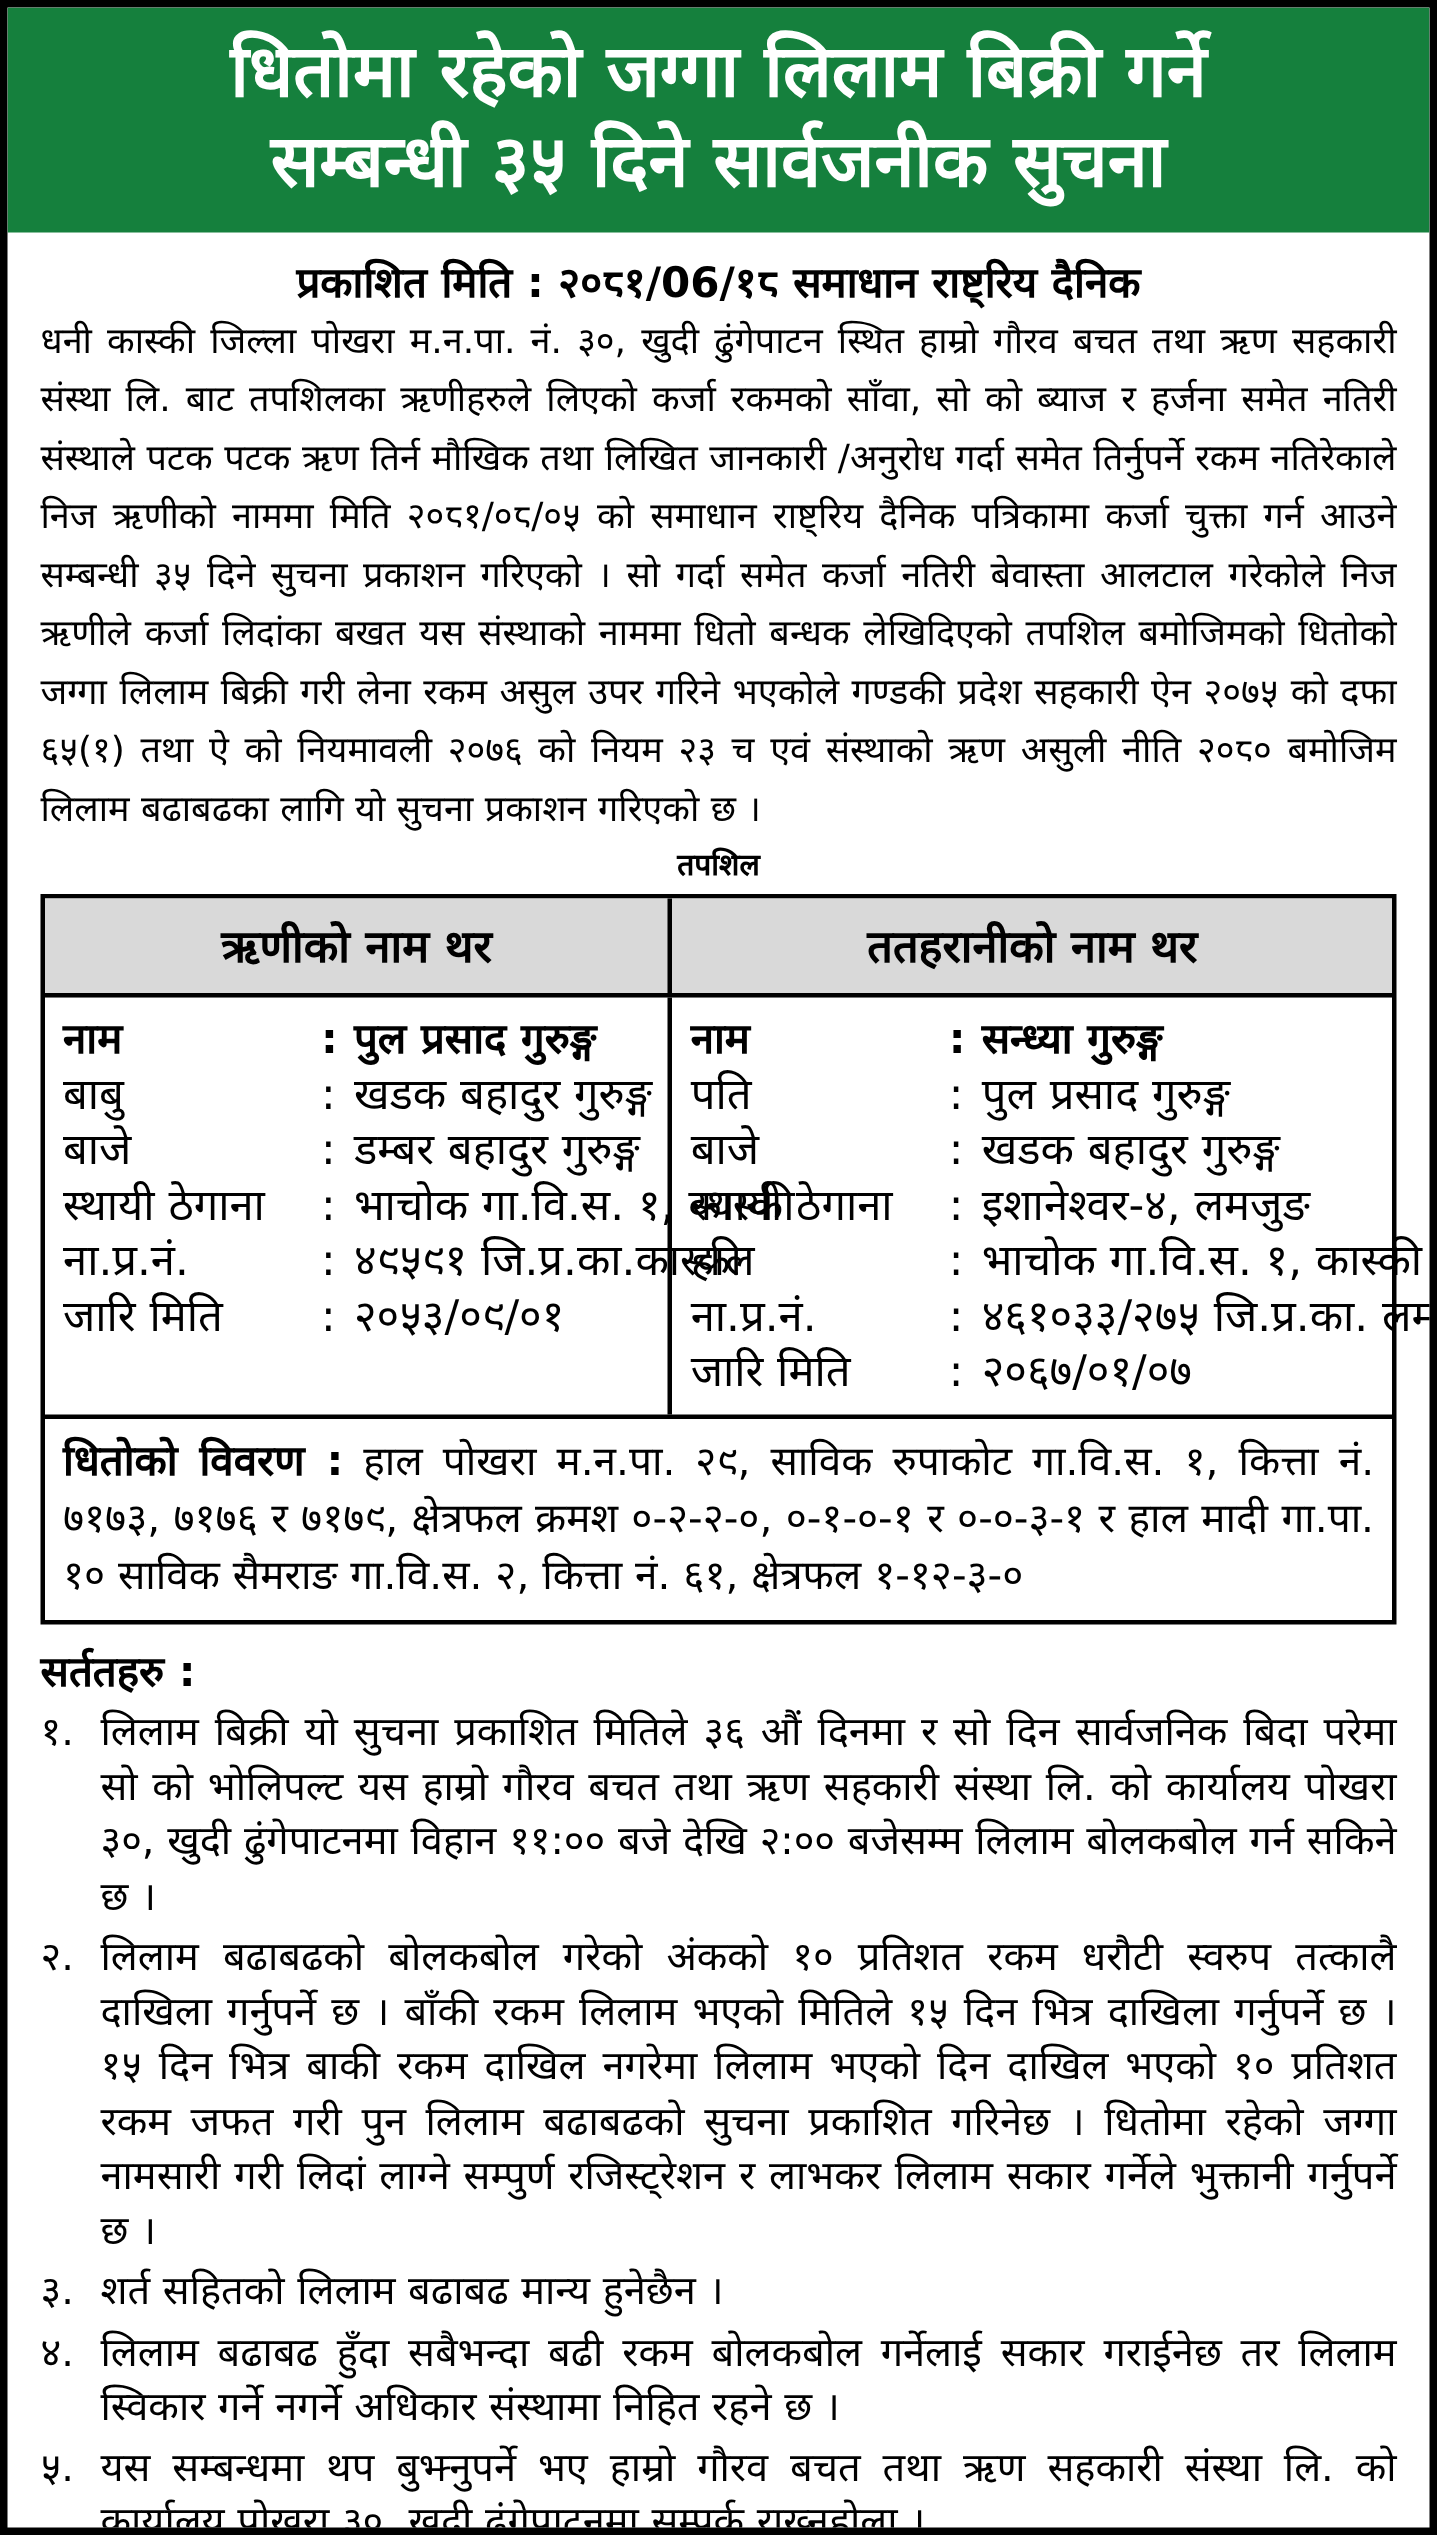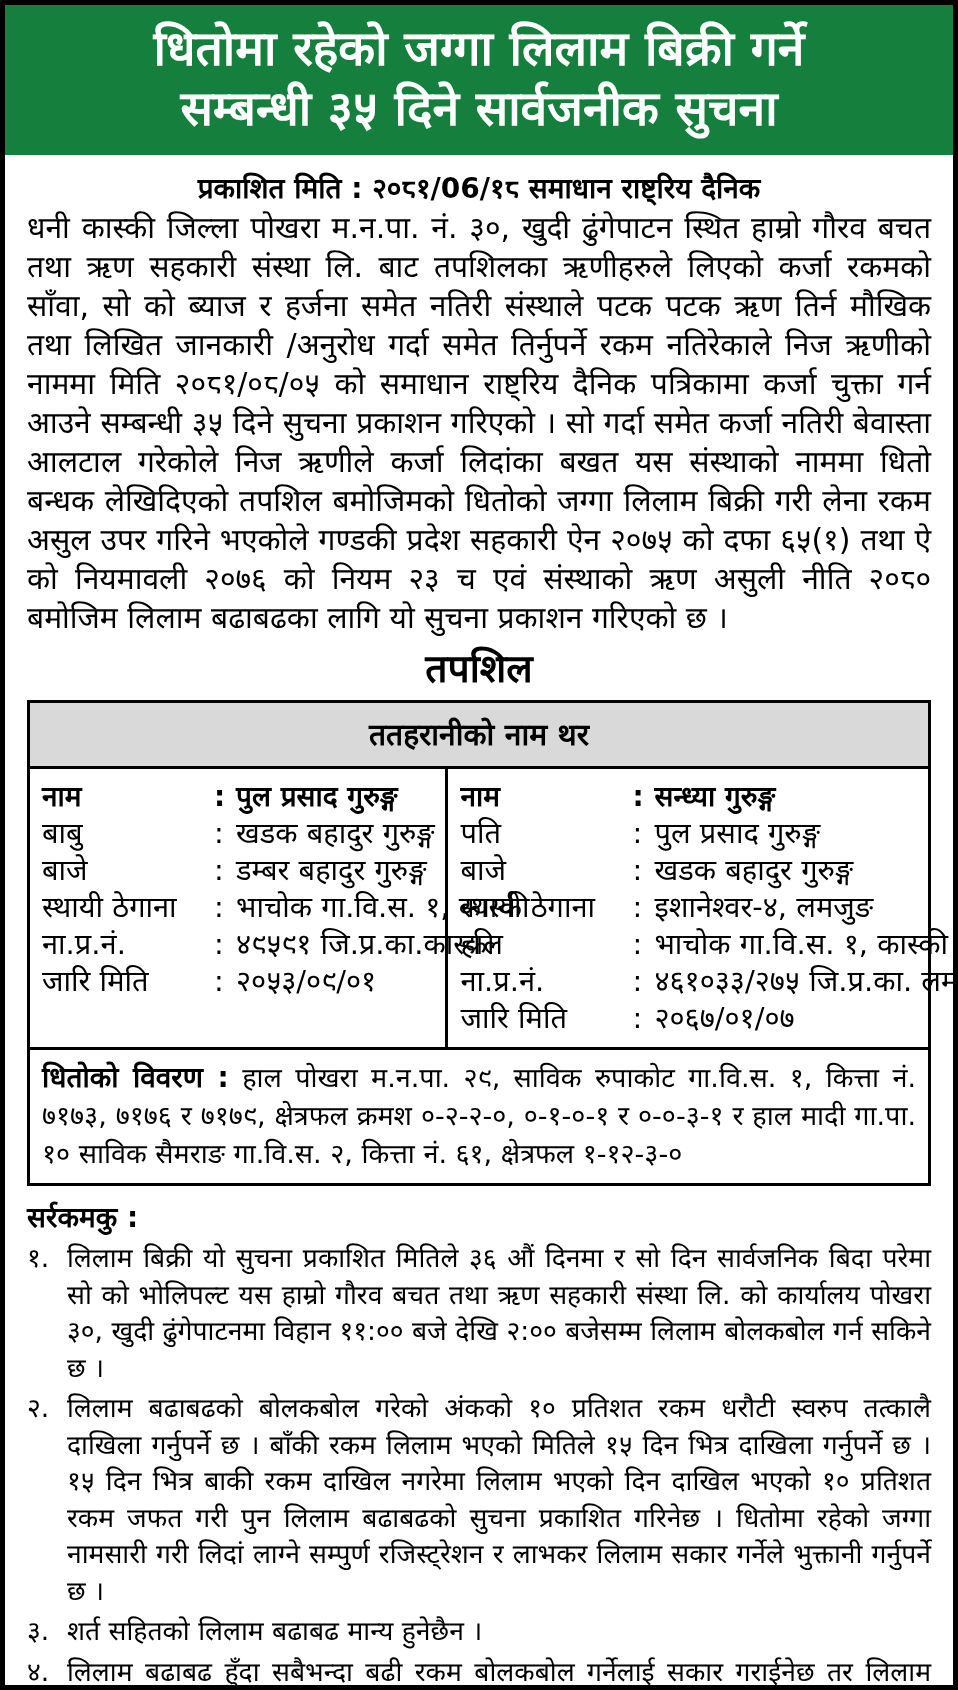--- a/index.html
+++ b/index.html
@@ -21,26 +21,26 @@
     text-align:center; font-weight:bold;
     font-size:48px; line-height:60px;
     padding:13px 8px 17px;
   }
   .content{ padding:0 22px; }
   .pub-line{
     text-align:center; font-weight:bold;
     font-size:28px; margin:13px 0 2px;
   }
   .body-para{
-    font-size:30px; line-height:39px;
+    font-size:24px; line-height:39px;
     text-align:justify;
   }
   .tapasil{
     text-align:center; font-weight:bold;
-    font-size:39px; margin:3px 0 7px;
+    font-size:20px; margin:3px 0 7px;
   }
   .dtable{ border:3px solid #000; }
   .thead{ display:flex; background:var(--table-header-bg,#d9d9d9); border-bottom:3px solid #000; }
   .th{ padding:10px 6px 12px; font-weight:bold; font-size:30px; text-align:center; }
   .th.left{ width:46.6%; border-right:3px solid #000; }
   .th.right{ flex:1; }
   .tbody{ display:flex; align-items:stretch; }
   .tcol{ padding:9px 0 10px 12px; }
   .tcol.left{ width:46.6%; border-right:3px solid #000; }
   .tcol.right{ flex:1; }
@@ -70,20 +70,21 @@
     <div>सम्बन्धी ३५ दिने सार्वजनीक सुचना</div>
   </div>
 
   <div class="content">
     <div class="pub-line">प्रकाशित मिति : २०८१/06/१८ समाधान राष्ट्रिय दैनिक</div>
     <p class="body-para">धनी कास्की जिल्ला पोखरा म.न.पा. नं. ३०, खुदी ढुंगेपाटन स्थित हाम्रो गौरव बचत तथा ऋण सहकारी संस्था लि. बाट तपशिलका ऋणीहरुले लिएको कर्जा रकमको साँवा, सो को ब्याज र हर्जना समेत नतिरी संस्थाले पटक पटक ऋण तिर्न मौखिक तथा लिखित जानकारी /अनुरोध गर्दा समेत तिर्नुपर्ने रकम नतिरेकाले निज ऋणीको नाममा मिति २०८१/०८/०५ को समाधान राष्ट्रिय दैनिक पत्रिकामा कर्जा चुक्ता गर्न आउने सम्बन्धी ३५ दिने सुचना प्रकाशन गरिएको । सो गर्दा समेत कर्जा नतिरी बेवास्ता आलटाल गरेकोले निज ऋणीले कर्जा लिदांका बखत यस संस्थाको नाममा धितो बन्धक लेखिदिएको तपशिल बमोजिमको धितोको जग्गा लिलाम बिक्री गरी लेना रकम असुल उपर गरिने भएकोले गण्डकी प्रदेश सहकारी ऐन २०७५ को दफा ६५(१) तथा ऐ को नियमावली २०७६ को नियम २३ च एवं संस्थाको ऋण असुली नीति २०८० बमोजिम लिलाम बढाबढका लागि यो सुचना प्रकाशन गरिएको छ ।</p>
     <div class="tapasil">तपशिल</div>
 
     <div class="dtable">
       <div class="thead">
+        <div class="th left">ऋणीको नाम थर</div>
         <div class="th right">ततहरानीको नाम थर</div>
       </div>
       <div class="tbody">
         <div class="tcol left" id="left-col">
             <div class="trow bold">
               <span class="tlabel">नाम</span>
               <span class="tcolon">:</span>
               <span class="tvalue">पुल प्रसाद गुरुङ्ग</span>
             </div>
             <div class="trow">
@@ -149,21 +150,21 @@
               <span class="tvalue">२०६७/०१/०७</span>
             </div>
           </div>
       </div>
       <div class="collateral">
         <span class="clabel">धितोको विवरण :</span>
         <span>हाल पोखरा म.न.पा. २९, साविक रुपाकोट गा.वि.स. १, कित्ता नं. ७१७३, ७१७६ र ७१७९, क्षेत्रफल क्रमश ०-२-२-०, ०-१-०-१ र ०-०-३-१ र हाल मादी गा.पा. १० साविक सैमराङ गा.वि.स. २, कित्ता नं. ६१, क्षेत्रफल १-१२-३-०</span>
       </div>
     </div>
 
-    <div class="terms-heading">सर्रकमकु :</div>
+    <div class="terms-heading">सर्ततहरु :</div>
     <div id="terms-list">
         <div class="term-item">
           <span class="term-num">१.</span>
           <span class="term-text">लिलाम बिक्री यो सुचना प्रकाशित मितिले ३६ औं दिनमा र सो दिन सार्वजनिक बिदा परेमा सो को भोलिपल्ट यस हाम्रो गौरव बचत तथा ऋण सहकारी संस्था लि. को कार्यालय पोखरा ३०, खुदी ढुंगेपाटनमा विहान ११:०० बजे देखि २:०० बजेसम्म लिलाम बोलकबोल गर्न सकिने छ ।</span>
         </div>
         <div class="term-item">
           <span class="term-num">२.</span>
           <span class="term-text">लिलाम बढाबढको बोलकबोल गरेको अंकको १० प्रतिशत रकम धरौटी स्वरुप तत्कालै दाखिला गर्नुपर्ने छ । बाँकी रकम लिलाम भएको मितिले १५ दिन भित्र दाखिला गर्नुपर्ने छ । १५ दिन भित्र बाकी रकम दाखिल नगरेमा लिलाम भएको दिन दाखिल भएको १० प्रतिशत रकम जफत गरी पुन लिलाम बढाबढको सुचना प्रकाशित गरिनेछ । धितोमा रहेको जग्गा नामसारी गरी लिदां लाग्ने सम्पुर्ण रजिस्ट्रेशन र लाभकर लिलाम सकार गर्नेले भुक्तानी गर्नुपर्ने छ ।</span>
         </div>
         <div class="term-item">

